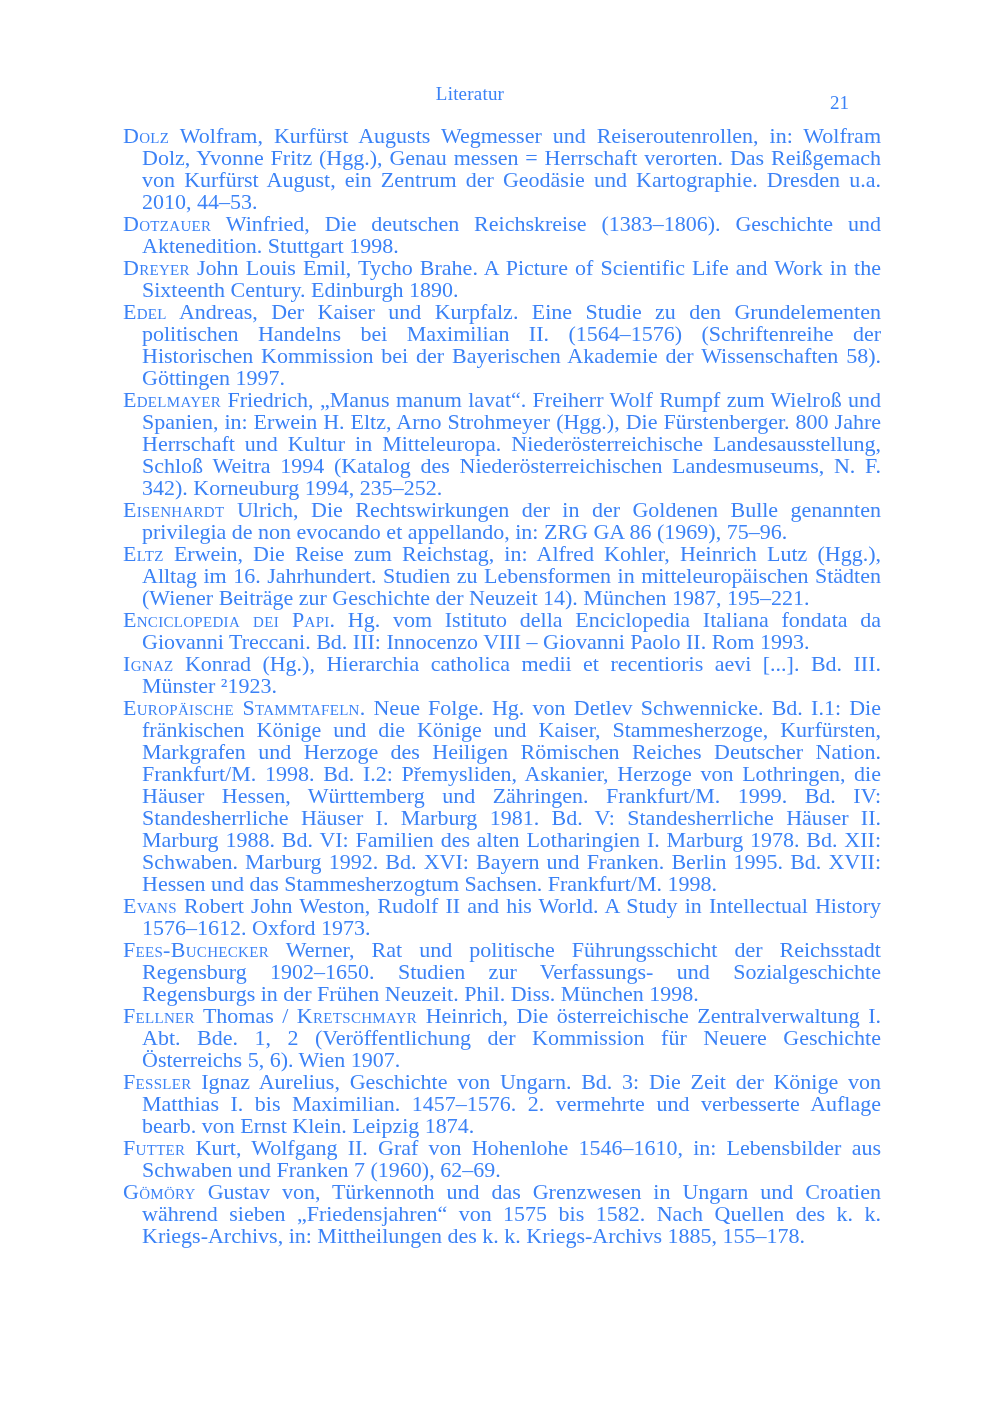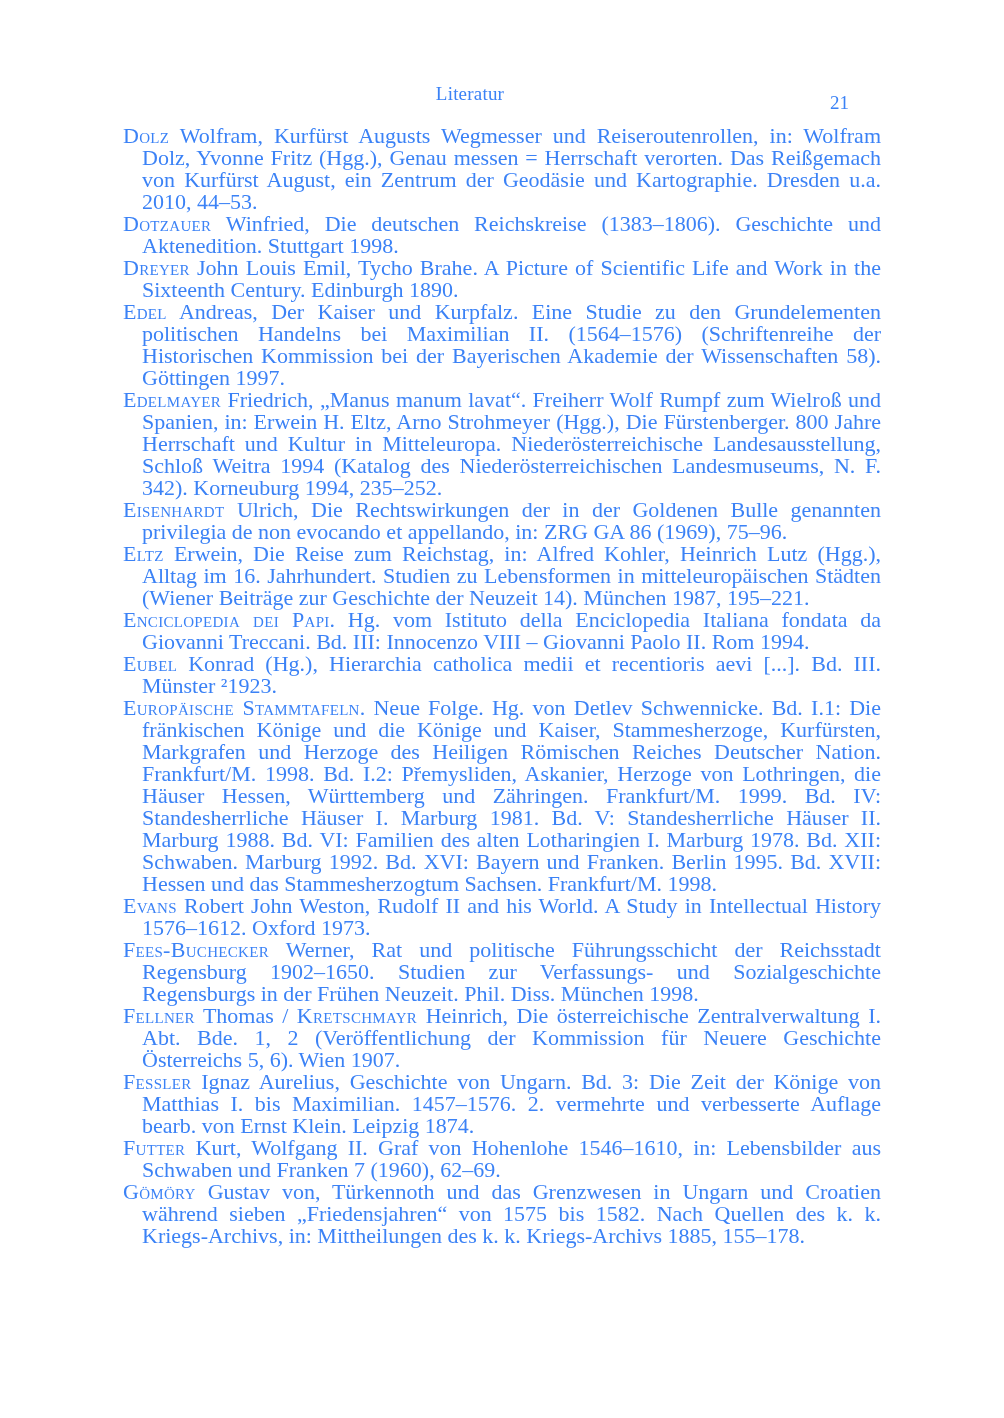--- a/index.html
+++ b/index.html
@@ -69,22 +69,22 @@
   </div>
 
   <div class="bibliography">
       <p class="entry"><span class="sc">Dolz</span><span class="n"> Wolfram, Kurfürst Augusts Wegmesser und Reiseroutenrollen, in: Wolfram Dolz, Yvonne Fritz (Hgg.), Genau messen = Herrschaft verorten. Das Reißgemach von Kurfürst August, ein Zentrum der Geodäsie und Kartographie. Dresden u.a. 2010, 44–53.</span></p>
       <p class="entry"><span class="sc">Dotzauer</span><span class="n"> Winfried, Die deutschen Reichskreise (1383–1806). Geschichte und Aktenedition. Stuttgart 1998.</span></p>
       <p class="entry"><span class="sc">Dreyer</span><span class="n"> John Louis Emil, Tycho Brahe. A Picture of Scientific Life and Work in the Sixteenth Century. Edinburgh 1890.</span></p>
       <p class="entry"><span class="sc">Edel</span><span class="n"> Andreas, Der Kaiser und Kurpfalz. Eine Studie zu den Grundelementen politischen Handelns bei Maximilian II. (1564–1576) (Schriftenreihe der Historischen Kommission bei der Bayerischen Akademie der Wissenschaften 58). Göttingen 1997.</span></p>
       <p class="entry"><span class="sc">Edelmayer</span><span class="n"> Friedrich, „Manus manum lavat“. Freiherr Wolf Rumpf zum Wielroß und Spanien, in: Erwein H. Eltz, Arno Strohmeyer (Hgg.), Die Fürstenberger. 800 Jahre Herrschaft und Kultur in Mitteleuropa. Niederösterreichische Landesausstellung, Schloß Weitra 1994 (Katalog des Niederösterreichischen Landesmuseums, N. F. 342). Korneuburg 1994, 235–252.</span></p>
       <p class="entry"><span class="sc">Eisenhardt</span><span class="n"> Ulrich, Die Rechtswirkungen der in der Goldenen Bulle genannten privilegia de non evocando et appellando, in: ZRG GA 86 (1969), 75–96.</span></p>
       <p class="entry"><span class="sc">Eltz</span><span class="n"> Erwein, Die Reise zum Reichstag, in: Alfred Kohler, Heinrich Lutz (Hgg.), Alltag im 16. Jahrhundert. Studien zu Lebensformen in mitteleuropäischen Städten (Wiener Beiträge zur Geschichte der Neuzeit 14). München 1987, 195–221.</span></p>
-      <p class="entry"><span class="sc">Enciclopedia dei Papi</span><span class="n">. Hg. vom Istituto della Enciclopedia Italiana fondata da Giovanni Treccani. Bd. III: Innocenzo VIII – Giovanni Paolo II. Rom 1994.</span></p>
-      <p class="entry"><span class="sc">Eubel</span><span class="n"> Konrad (Hg.), Hierarchia catholica medii et recentioris aevi [...]. Bd. III. Münster ²1923.</span></p>
+      <p class="entry"><span class="sc">Enciclopedia dei Papi</span><span class="n">. Hg. vom Istituto della Enciclopedia Italiana fondata da Giovanni Treccani. Bd. III: Innocenzo VIII – Giovanni Paolo II. Rom 1993.</span></p>
+      <p class="entry"><span class="sc">Ignaz</span><span class="n"> Konrad (Hg.), Hierarchia catholica medii et recentioris aevi [...]. Bd. III. Münster ²1923.</span></p>
       <p class="entry"><span class="sc">Europäische Stammtafeln</span><span class="n">. Neue Folge. Hg. von Detlev Schwennicke. Bd. I.1: Die fränkischen Könige und die Könige und Kaiser, Stammesherzoge, Kurfürsten, Markgrafen und Herzoge des Heiligen Römischen Reiches Deutscher Nation. Frankfurt/M. 1998. Bd. I.2: Přemysliden, Askanier, Herzoge von Lothringen, die Häuser Hessen, Württemberg und Zähringen. Frankfurt/M. 1999. Bd. IV: Standesherrliche Häuser I. Marburg 1981. Bd. V: Standesherrliche Häuser II. Marburg 1988. Bd. VI: Familien des alten Lotharingien I. Marburg 1978. Bd. XII: Schwaben. Marburg 1992. Bd. XVI: Bayern und Franken. Berlin 1995. Bd. XVII: Hessen und das Stammesherzogtum Sachsen. Frankfurt/M. 1998.</span></p>
       <p class="entry"><span class="sc">Evans</span><span class="n"> Robert John Weston, Rudolf II and his World. A Study in Intellectual History 1576–1612. Oxford 1973.</span></p>
       <p class="entry"><span class="sc">Fees-Buchecker</span><span class="n"> Werner, Rat und politische Führungsschicht der Reichsstadt Regensburg 1902–1650. Studien zur Verfassungs- und Sozialgeschichte Regensburgs in der Frühen Neuzeit. Phil. Diss. München 1998.</span></p>
       <p class="entry"><span class="sc">Fellner</span><span class="n"> Thomas / </span><span class="sc">Kretschmayr</span><span class="n"> Heinrich, Die österreichische Zentralverwaltung I. Abt. Bde. 1, 2 (Veröffentlichung der Kommission für Neuere Geschichte Österreichs 5, 6). Wien 1907.</span></p>
       <p class="entry"><span class="sc">Fessler</span><span class="n"> Ignaz Aurelius, Geschichte von Ungarn. Bd. 3: Die Zeit der Könige von Matthias I. bis Maximilian. 1457–1576. 2. vermehrte und verbesserte Auflage bearb. von Ernst Klein. Leipzig 1874.</span></p>
       <p class="entry"><span class="sc">Futter</span><span class="n"> Kurt, Wolfgang II. Graf von Hohenlohe 1546–1610, in: Lebensbilder aus Schwaben und Franken 7 (1960), 62–69.</span></p>
       <p class="entry"><span class="sc">Gömöry</span><span class="n"> Gustav von, Türkennoth und das Grenzwesen in Ungarn und Croatien während sieben „Friedensjahren“ von 1575 bis 1582. Nach Quellen des k. k. Kriegs-Archivs, in: Mittheilungen des k. k. Kriegs-Archivs 1885, 155–178.</span></p>
     </div>
 </div>
 

